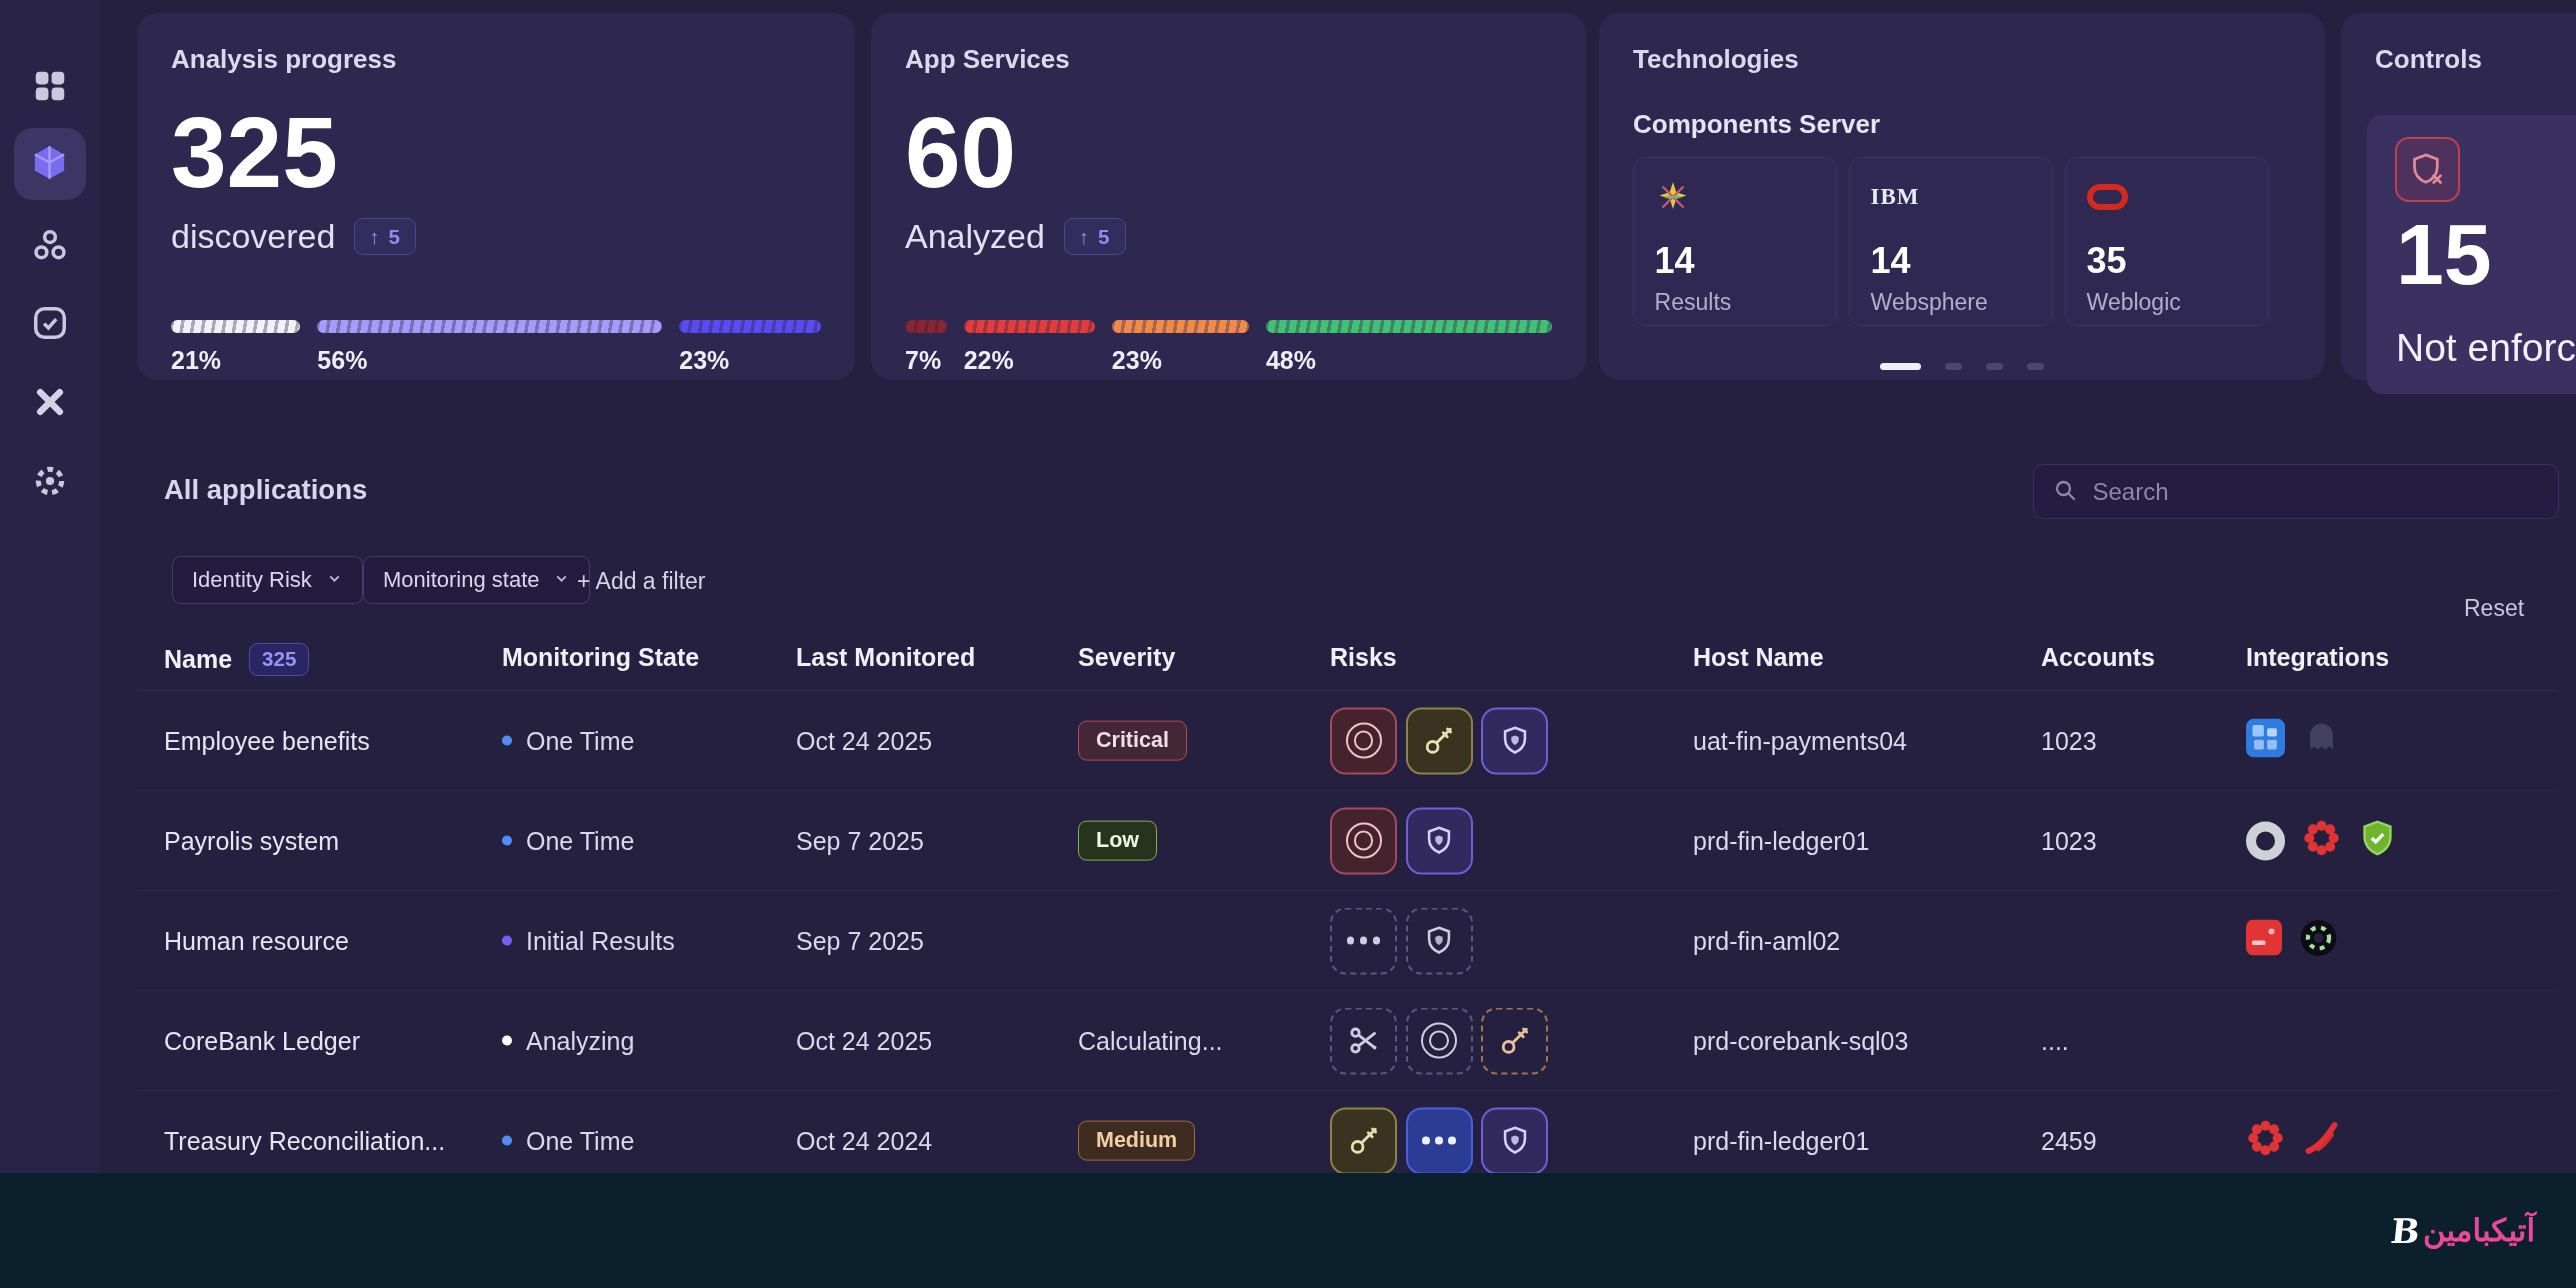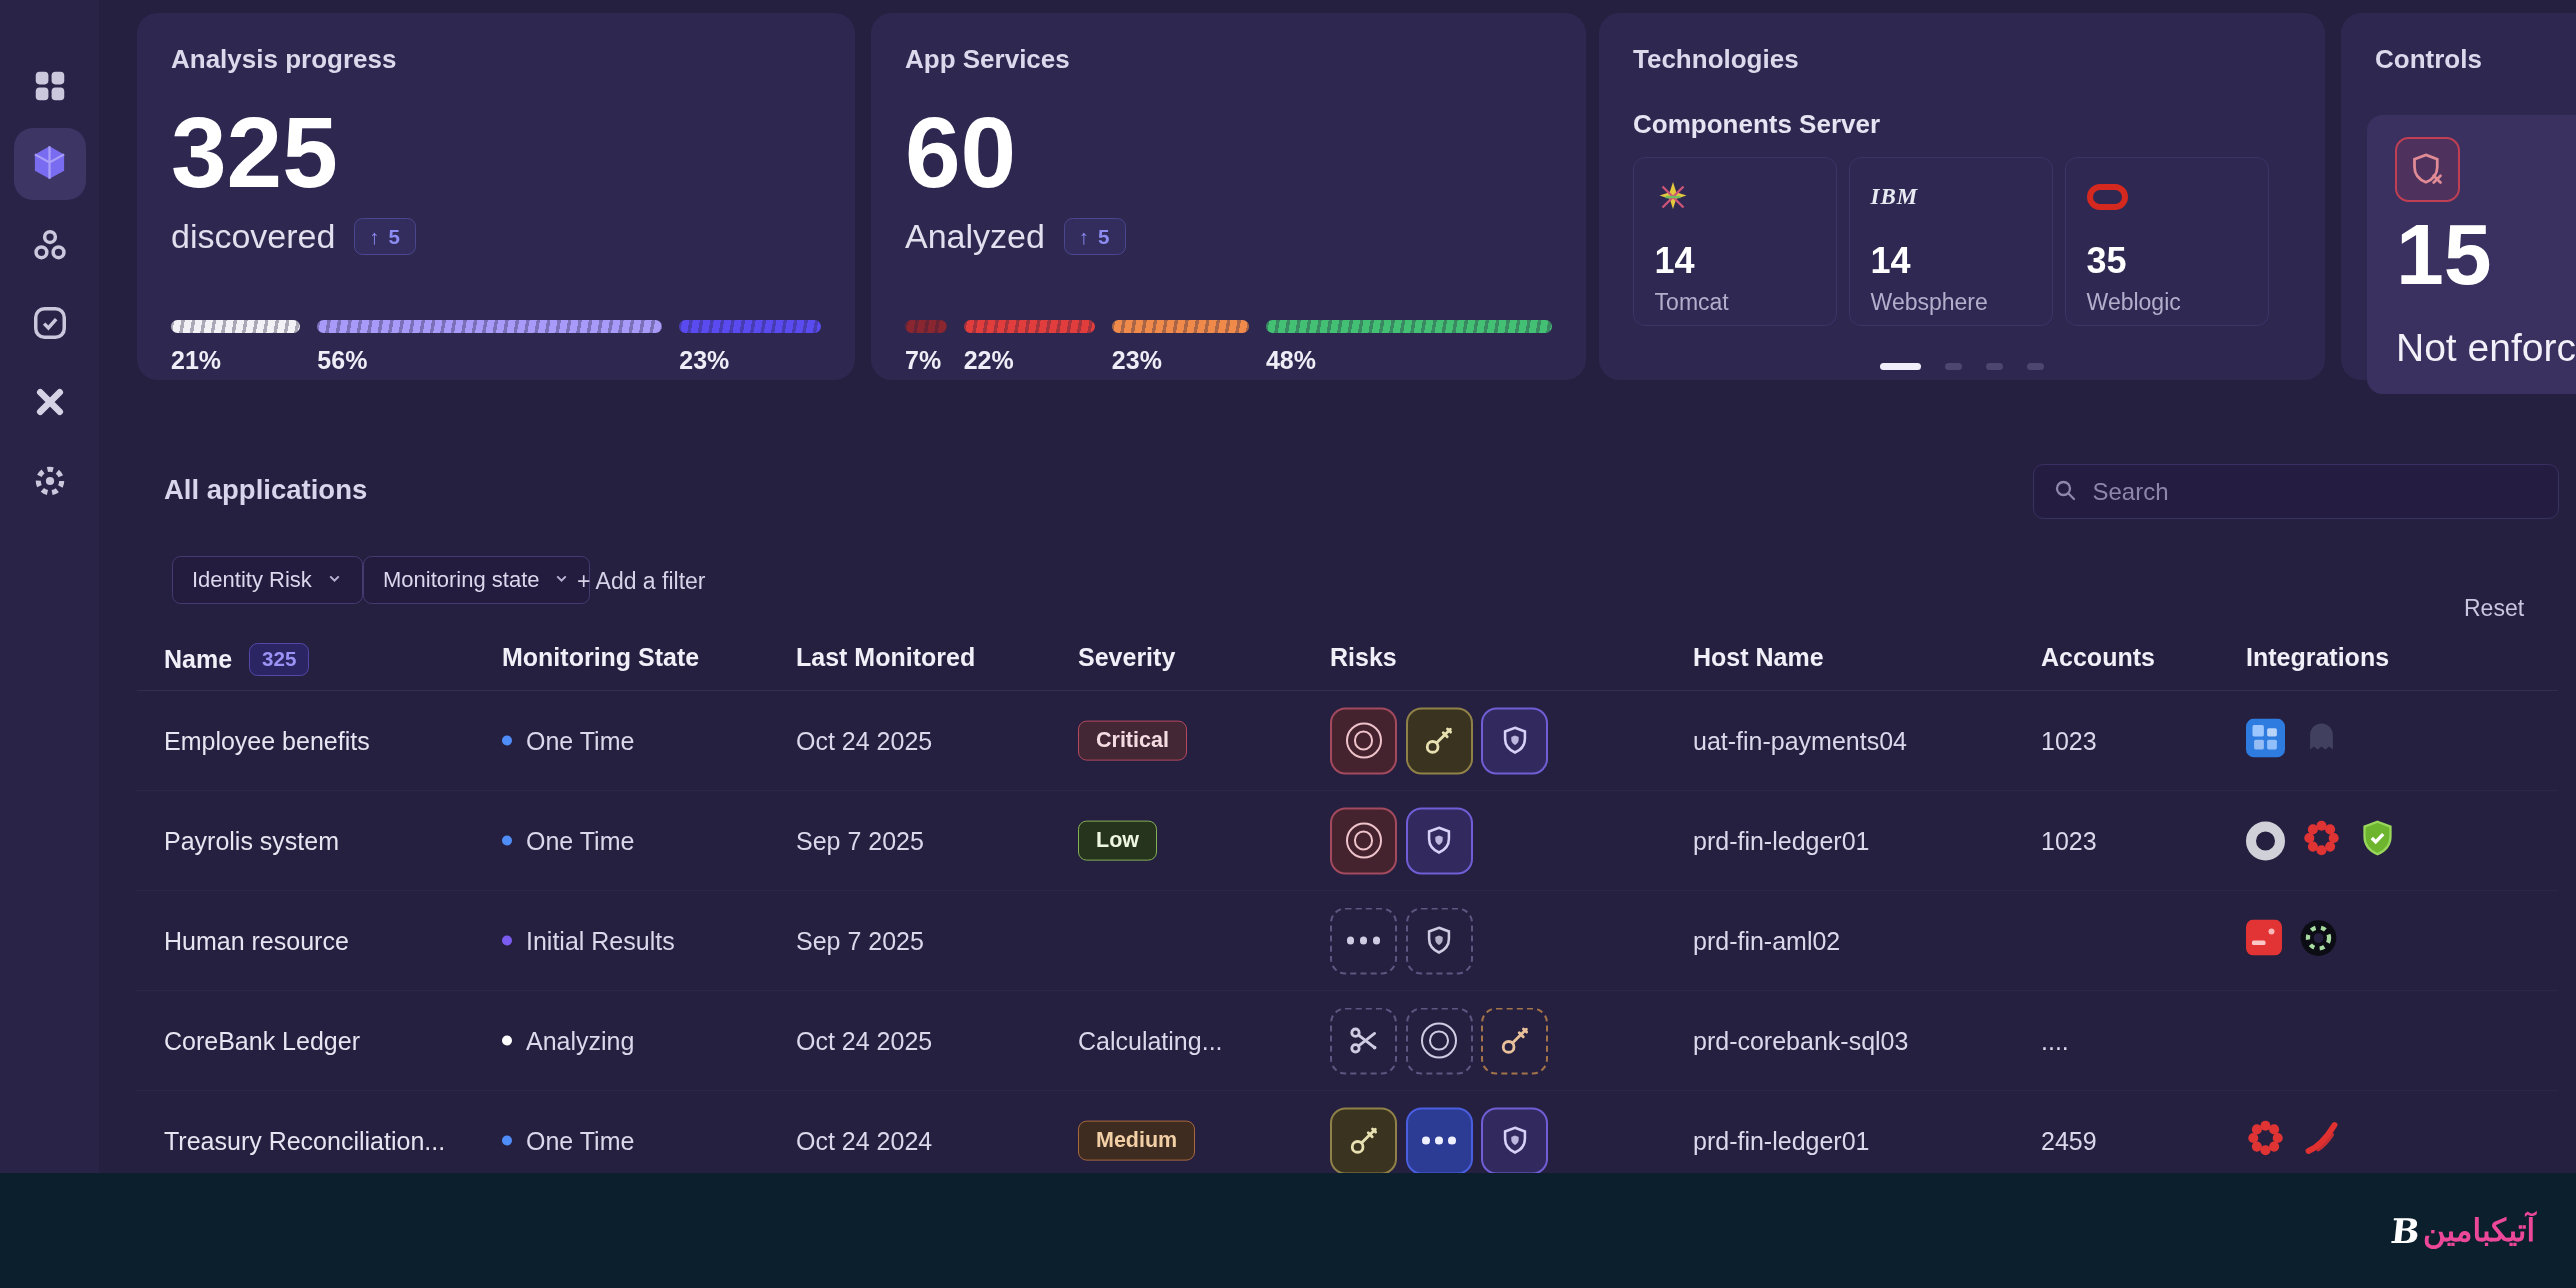--- a/index.html
+++ b/index.html
@@ -27,21 +27,21 @@
   .bar::after { content:""; position:absolute; inset:0;
     background:repeating-linear-gradient(100deg, rgba(38,32,64,0.35) 0 3.4px, transparent 3.4px 10.3px); }
   .pct { margin-top:13px; font-size:25px; font-weight:700; color:#efedf6; }
   
   .tech-subtitle { position:absolute; top:96px; left:34px; font-size:26px; font-weight:700; color:#e6e3f2; }
   .tiles { position:absolute; left:34px; top:144px; display:flex; gap:12px; }
   .tile { width:204px; height:169px; border:1.7px solid #3b3466; border-radius:12px; background:#2f2853; position:relative; }
   .tile-icon { position:absolute; top:22px; left:20.6px; width:41px; height:34px; display:flex; align-items:center; }
   .tile-count { position:absolute; top:82px; left:20.6px; font-size:36px; font-weight:700; color:#ffffff; }
   .tile-label { position:absolute; top:131px; left:20.6px; font-size:23px; color:#b3aecb; }
-  .ibm-text { font-size:23px; font-weight:700; font-family:"Liberation Serif", serif; color:#e8ecf2; letter-spacing:0.9px;font-style:italic; }
+  .ibm-text { font-size:23px; font-weight:700; font-family:"Liberation Serif", serif; color:#e8ecf2; letter-spacing:0.9px; }
   .oracle-ring { width:45px; height:26px; border:6px solid #d5281e; border-radius:13px; }
   .pagination { position:absolute; left:0; right:0; top:350px; display:flex; justify-content:center; align-items:center; gap:24px; }
   .pg-dot { width:17px; height:6.9px; border-radius:4.3px; background:#4d4670; }
   .pg-dot.active { width:41px; background:#f0eef8; }
   
   .controls-inner { position:absolute; left:26px; top:102px; width:429px; height:279px; background:#3a3160; border-radius:15.5px; }
   .controls-icon-tile { position:absolute; left:27.5px; top:22px; width:65px; height:65px; border-radius:13.7px;
     border:2.6px solid #c03f52; background:rgba(192,63,82,0.15); display:flex; align-items:center; justify-content:center; color:#e08b95; }
   .controls-num { position:absolute; left:29px; top:96px; font-size:86px; font-weight:700; color:#ffffff; line-height:1; }
   .controls-label { position:absolute; left:29px; top:211px; font-size:39px; color:#f2f0f8; white-space:nowrap; }
@@ -210,21 +210,21 @@
     <div class="tiles">
       <div class="tile">
         <span class="tile-icon">
           <svg width="36" height="36" viewBox="0 0 24 24">
               <path d="M12 2l2.2 6.8L21 11l-6.8 2.2L12 20l-2.2-6.8L3 11l6.8-2.2z" fill="#e6c83c"></path>
               <path d="M5 5l14 14M19 5L5 19" stroke="#cc5577" stroke-width="1.6"></path>
               <path d="M7 12h10" stroke="#6fbf62" stroke-width="1.6"></path>
             </svg>
         </span>
         <div class="tile-count">14</div>
-        <div class="tile-label">Tomcat</div>
+        <div class="tile-label">Results</div>
       </div>
       <div class="tile">
         <span class="tile-icon">
           <span class="ibm-text">IBM</span>
         </span>
         <div class="tile-count">14</div>
         <div class="tile-label">Websphere</div>
       </div>
       <div class="tile">
         <span class="tile-icon">

